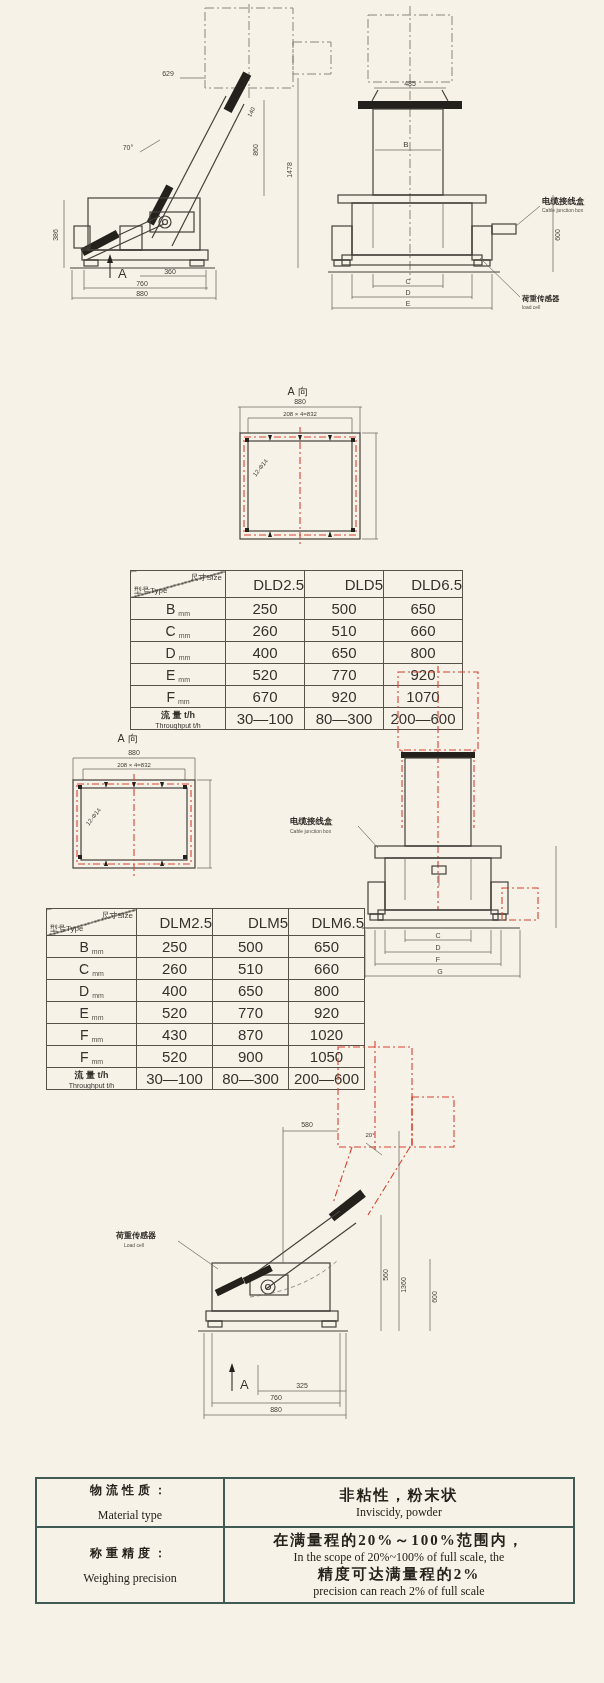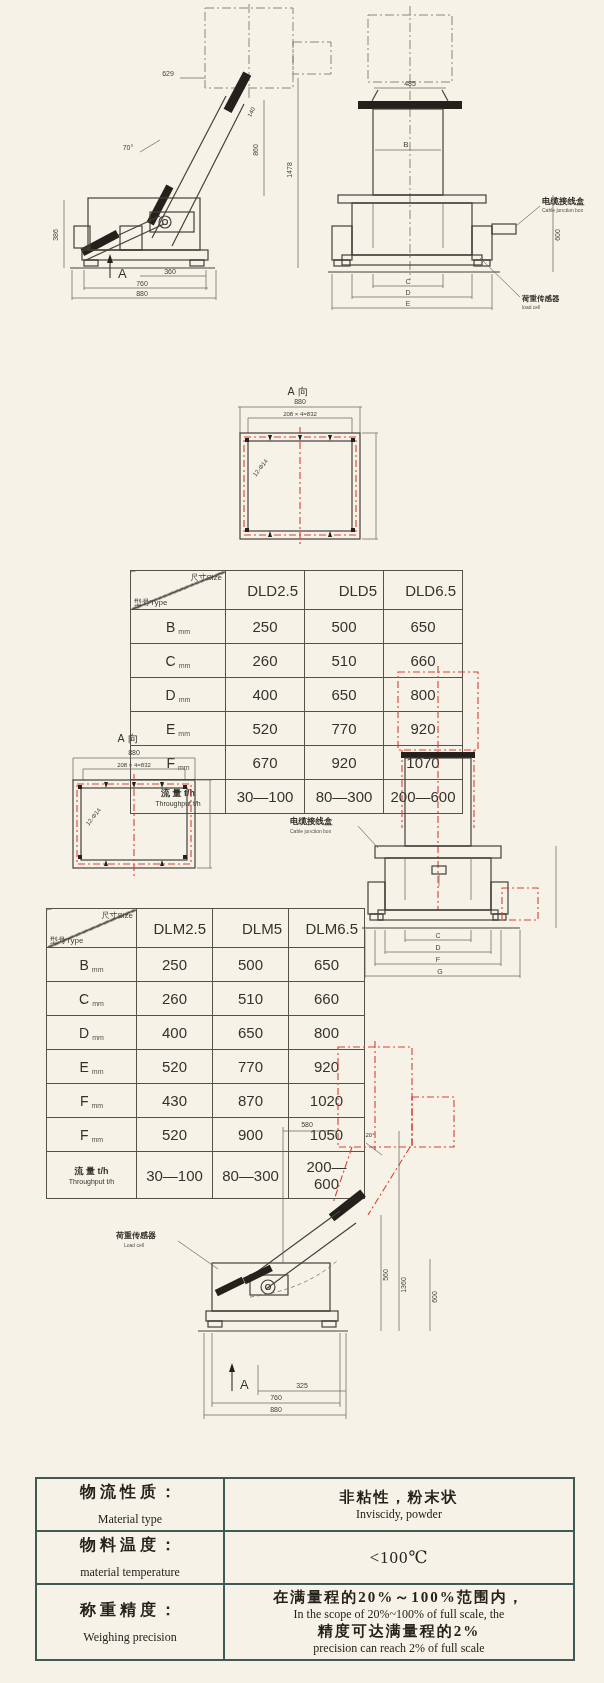--- a/index.html
+++ b/index.html
@@ -15,38 +15,38 @@
   .dt{font-size:7px;}
   .dts{font-size:6px;}
   .db{font-size:8px;}
   .cn{font-size:8.5px;font-weight:bold;fill:#2f2b26;font-family:"DejaVu Sans",sans-serif;}
   .cne{font-size:5px;fill:#55514a;}
   .big-a{font-size:13px;fill:#35312b;}
   .ttl{font-size:10.5px;fill:#35312b;font-family:"DejaVu Sans",sans-serif;}
 
   .dim-table{position:absolute;border-collapse:collapse;table-layout:fixed;color:#35322c;
              font-family:"Liberation Sans",sans-serif;}
-  .dim-table td,.dim-table th{border:1px solid #56524a;text-align:center;padding:6px;overflow:hidden;}
+  .dim-table td,.dim-table th{border:1px solid #56524a;text-align:center;padding:0;overflow:hidden;}
   .dim-table th{font-size:15px;font-weight:normal;height:26px;text-align:right;}
   .dim-table .val{font-size:15px;height:21px;}
   .corner{position:relative;height:26px;
           background:linear-gradient(to bottom right,transparent 48.5%,#56524a 48.5%,#56524a 51.5%,transparent 51.5%);}
   .c-size{position:absolute;top:1px;right:3px;font-size:8px;color:#45413a;}
   .c-type{position:absolute;bottom:1px;left:3px;font-size:8px;color:#45413a;}
   .rl{font-size:14px;}
   .unit{font-size:7px;margin-left:3px;vertical-align:-2px;color:#55514a;}
   .tp-l{padding:1px 0;}
   .tpz{font-size:9px;font-weight:bold;}
   .tpe{font-size:7px;}
 
   #spec{position:absolute;left:35px;top:1477px;width:540px;border-collapse:collapse;
         font-family:"Liberation Serif","DejaVu Serif",serif;color:#26221c;}
   #spec td{border:2px solid #3f5b53;text-align:center;vertical-align:middle;padding:3px 4px;}
   #spec .sl{width:178px;}
-  #spec .sl .zh{font-size:16px;font-weight:bold;letter-spacing:4px;}
+  #spec .sl .zh{font-size:12px;font-weight:bold;letter-spacing:4px;}
   #spec .sl .en{font-size:12px;margin-top:9px;}
   #spec .sv .zh{font-size:15px;font-weight:bold;letter-spacing:2px;}
   #spec .sv .en{font-size:12px;}
   #spec .sv .big{font-size:17px;letter-spacing:1px;}
   #spec tr.r1{height:44px;} #spec tr.r2{height:40px;} #spec tr.r3{height:40px;} #spec tr.r4{height:76px;}
 </style>
 </head>
 <body>
 
 <div class="page">
@@ -423,29 +423,20 @@
         <tr class="r1">
       <td class="sl">
         <div class="zh">物流性质：</div>
         <div class="en">Material type</div>
       </td>
       <td class="sv">
         <div class="zh">非粘性，粉末状</div>
         <div class="en">Inviscidy, powder</div>
       </td>
     </tr>
-    <tr class="r2">
-      <td class="sl">
-        <div class="zh">物料温度：</div>
-        <div class="en">material temperature</div>
-      </td>
-      <td class="sv">
-        <div class="big">&lt;100℃</div>
-      </td>
-    </tr>
     <tr class="r4">
       <td class="sl">
         <div class="zh">称重精度：</div>
         <div class="en">Weighing precision</div>
       </td>
       <td class="sv">
         <div class="zh">在满量程的20%～100%范围内，</div>
         <div class="en">In the scope of 20%~100% of  full scale, the</div>
         <div class="zh">精度可达满量程的2%</div>
         <div class="en">precision can reach 2% of full scale</div>

